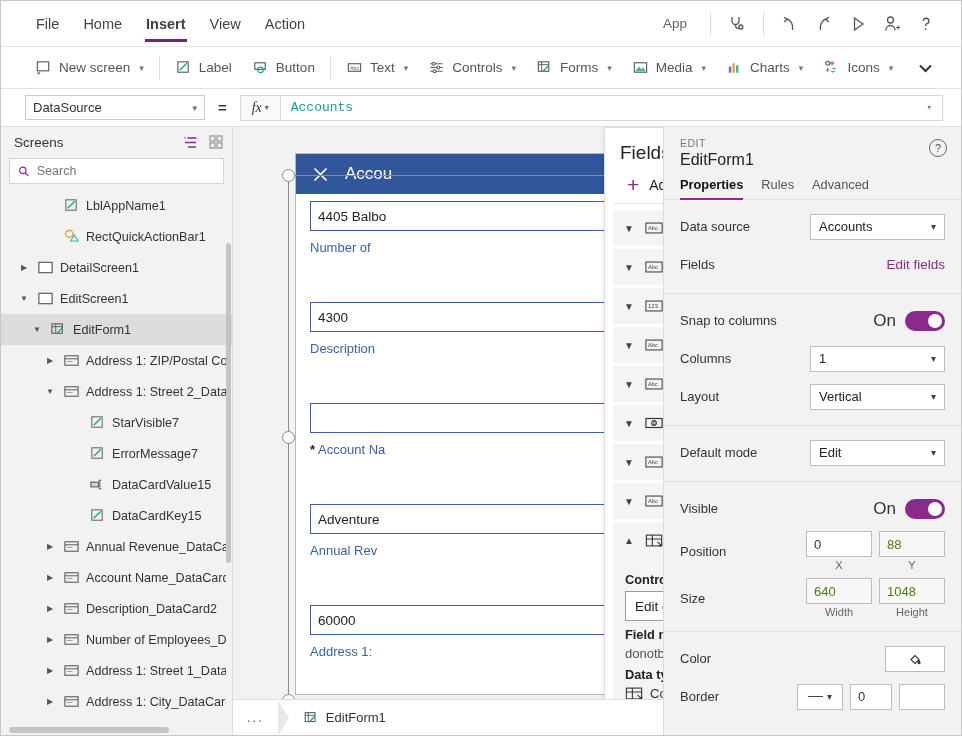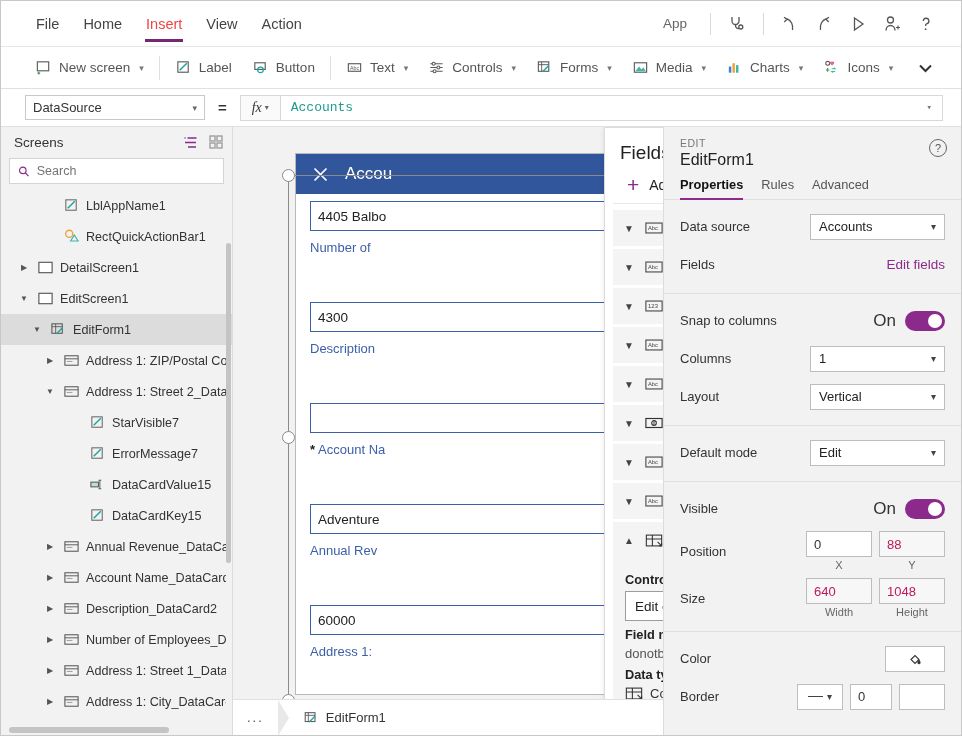--- a/index.html
+++ b/index.html
@@ -24,21 +24,21 @@
     display: flex; align-items: center;
     background: #fff;
     border-bottom: 1px solid #e6e6e6;
     padding-left: 24px;
   }
   .menu-item {
     font-size: 14.5px; color: #444;
     padding: 4px 11px; margin-right: 2px;
     cursor: pointer; position: relative;
   }
-  .menu-item.active { color: #ef4444; font-weight: normal; }
+  .menu-item.active { color: #404040; font-weight: bold; }
   .menu-item.active::after {
     content: ""; position: absolute;
     left: 10px; right: 10px; bottom: -6px;
     height: 2.5px; background: #742774;
   }
   .menubar-right {
     margin-left: auto; display: flex; align-items: center;
     padding-right: 18px; gap: 0px;
   }
   .app-label { font-size: 13.5px; color: #666; padding: 0 14px; }
@@ -278,21 +278,21 @@
   }
   .toggle .knob {
     position: absolute; right: 3px; top: 3px; width: 14px; height: 14px;
     border-radius: 50%; background: #fff;
   }
   .numrow { display: flex; gap: 7px; }
   .numbox {
     width: 66px; height: 26px; background: #fff; border: 1px solid #bdbdbd;
     display: flex; align-items: center; padding: 0 7px; font-size: 13px; color: #333;
   }
-  .numbox.ro { background: #f7f7f7; color: #be185d; text-align: center; }
+  .numbox.ro { background: #f7f7f7; color: #4d7c0f; text-align: center; }
   .numcap { display: flex; gap: 7px; margin-top: 2px; }
   .numcap span { width: 66px; text-align: center; font-size: 11px; color: #666; }
   .colorbtn {
     width: 60px; height: 26px; background: #fff; border: 1px solid #bdbdbd;
     display: flex; align-items: center; justify-content: center; cursor: pointer;
   }
   .borderrow { display: flex; gap: 7px; align-items: center; }
   .bstyle {
     width: 46px; height: 26px; background: #fff; border: 1px solid #bdbdbd;
     display: flex; align-items: center; justify-content: center; gap: 4px; cursor: pointer;

